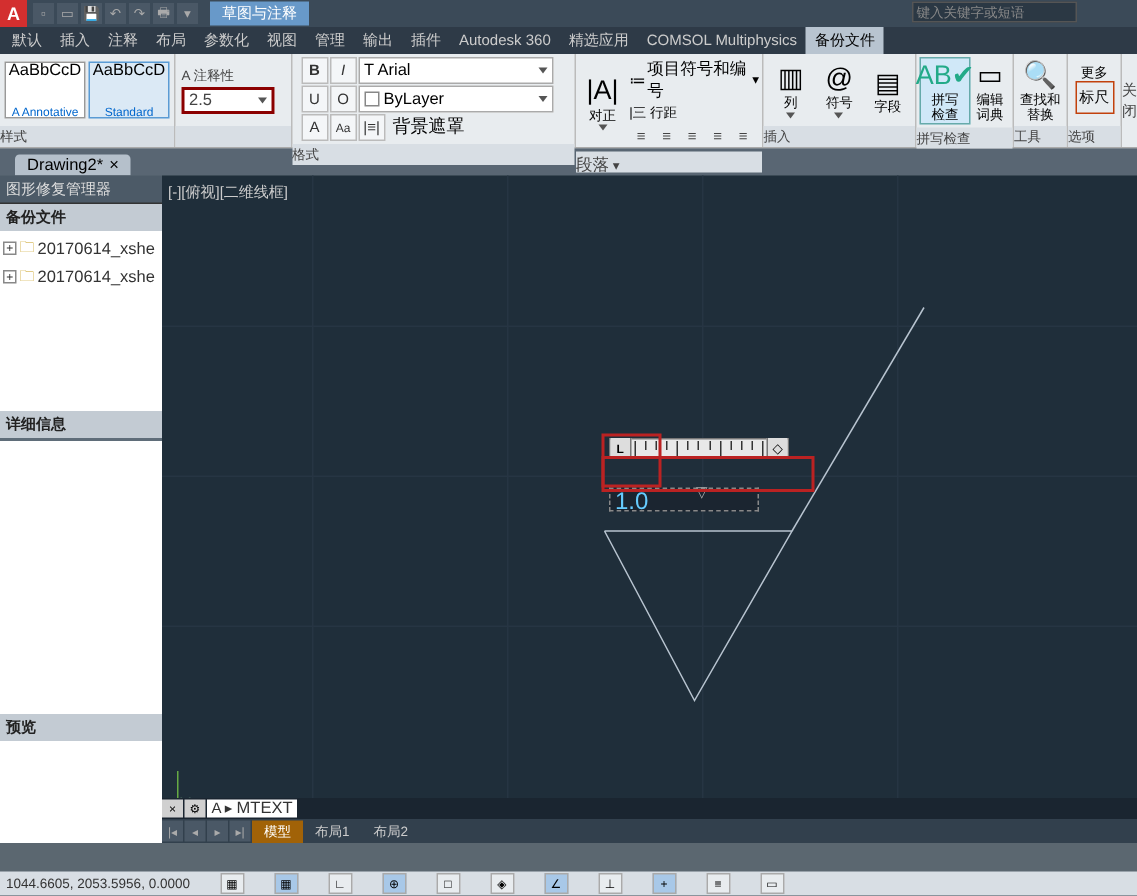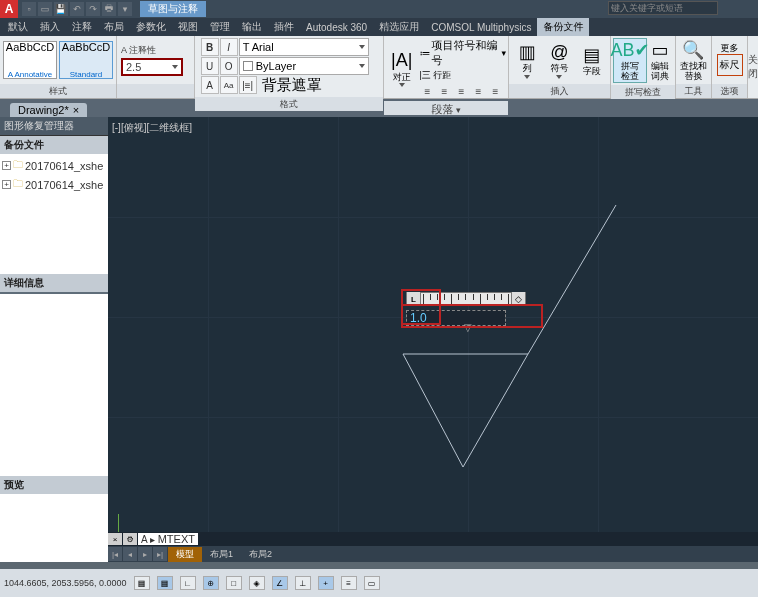--- a/index.html
+++ b/index.html
@@ -11,21 +11,21 @@
 .file-tab{background:#6899c9;color:#fff;padding:1px 8px;font-size:10px;margin-left:4px}
 .title-center{position:absolute;left:50%;transform:translateX(-50%);display:flex;gap:10px;color:#ccc;font-size:10px}
 .title-center span:nth-child(2){color:#fff}
 .search-box{position:absolute;right:40px;top:1px;background:#2b3844;border:1px solid #555;width:110px;height:14px;color:#888;font-size:9px;padding:0 2px}
 .menu-bar{background:#2e3a47;height:18px;display:flex;align-items:center;padding:0 2px;gap:0}
 .menu-item{color:#ccc;padding:2px 6px;font-size:10px;cursor:pointer}
 .menu-item.active{background:#b8c4d0;color:#000}
 .ribbon{background:#e8ecef;height:63px;display:flex;border-bottom:1px solid #aaa}
 .ribbon-group{border-right:1px solid #bbb;display:flex;flex-direction:column;height:100%}
 .rg-body{flex:1;display:flex;align-items:center;padding:2px}
-.rg-title{background:#d8dee4;text-align:center;font-size:9px;color:#444;padding:1px 0;height:14px}
+.rg-title{background:#d8dee4;text-align:left;font-size:9px;color:#444;padding:1px 0;height:14px}
 .style-box{border:1px solid #999;background:#fff;width:54px;height:38px;display:flex;flex-direction:column;align-items:center;justify-content:center;margin:1px}
 .style-box.sel{border:1px solid #5a9bd4;background:#dbe9f5}
 .style-sample{font-size:11px;color:#000}
 .style-name{font-size:8px;color:#0066cc;margin-top:17px}
 .annot-col{display:flex;flex-direction:column;gap:1px;margin-left:2px}
 .annot-label{font-size:9px;color:#444;display:flex;align-items:center;gap:2px}
 .size-input{border:2px solid #8b0000;background:#fff;width:62px;height:18px;display:flex;align-items:center;padding:0 3px;font-size:10px;color:#444;justify-content:space-between}
 .dd-arrow{width:0;height:0;border-left:3px solid transparent;border-right:3px solid transparent;border-top:4px solid #555}
 .fmt-grid{display:flex;flex-direction:column;gap:1px;margin-left:4px}
 .fmt-row{display:flex;gap:1px}
@@ -55,30 +55,30 @@
 .y-axis{position:absolute;left:12px;bottom:20px;color:#7a8;font-size:11px}
 .x-axis-line{position:absolute;left:10px;bottom:8px;width:40px;height:1px;background:#c44}
 .y-axis-line{position:absolute;left:10px;bottom:8px;width:1px;height:40px;background:#6a4}
 .tri{position:absolute;stroke:#b8c4d0;stroke-width:1;fill:none}
 .ruler-grp{position:absolute;left:298px;top:175px}
 .ruler{background:#e8e8e8;width:120px;height:14px;display:flex;align-items:center;border:1px solid #777;position:relative}
 .ruler-L{width:14px;height:14px;background:#ddd;display:flex;align-items:center;justify-content:center;font-size:8px;font-weight:bold;border-right:1px solid #777}
 .ruler-ticks{flex:1;display:flex;justify-content:space-between;padding:0 2px}
 .tick{width:1px;height:6px;background:#333}
 .tick.major{height:10px}
-.txt-input{background:#1b2530;border:1px dashed #888;width:100px;height:16px;color:#6cf;font-size:12px;padding:0 3px;margin-top:4px}
+.txt-input{background:#1b2530;border:1px dashed #888;width:100px;height:16px;color:#6cf;font-size:16px;padding:0 3px;margin-top:19px}
 .red-box{position:absolute;border:2px solid #b22;pointer-events:none}
 .cmd-bar{display:flex;align-items:center;height:14px;background:#1a2530}
 .cmd-btn{width:14px;height:12px;background:#d0d0d0;margin-right:1px;display:flex;align-items:center;justify-content:center;font-size:8px}
 .cmd-input{background:#fff;color:#333;font-size:10px;padding:0 3px;height:12px;flex:0 0 auto}
 .layout-tabs{display:flex;height:16px;background:#32404d;align-items:center}
 .lt-btn{width:14px;height:14px;background:#4a5866;color:#aaa;font-size:8px;display:flex;align-items:center;justify-content:center;margin-right:1px}
 .lt-tab{padding:1px 8px;font-size:9px;color:#ccc}
 .lt-tab.active{background:#a16207;color:#fff}
-.status-bar{background:#d8dee4;height:28px;display:flex;align-items:center;padding:0 4px;gap:7px;position:absolute;bottom:0;width:100%}
+.status-bar{background:#d8dee4;height:16px;display:flex;align-items:center;padding:0 4px;gap:20px;position:absolute;bottom:0;width:100%}
 .coords{font-size:9px;color:#333}
 .st-btn{width:16px;height:14px;border:1px solid #aaa;background:#e8ecef;display:flex;align-items:center;justify-content:center;font-size:8px}
 .st-btn.on{background:#a8c8e8}
 .ruler-side{width:14px;height:14px;background:#ddd;display:flex;align-items:center;justify-content:center;border-left:1px solid #777;font-size:9px}
 </style>
 </head>
 <body>
 
 <div class="title-bar">
   <div class="app-logo">A</div>
@@ -156,21 +156,21 @@
                 <span style="width:10px;height:10px;background:#fff;border:1px solid #888"></span>
                 <span>ByLayer</span>
               </span>
               <span class="dd-arrow"></span>
             </div>
         </div>
         <div class="fmt-row">
           <div class="fmt-btn">A</div>
           <div class="fmt-btn" style="font-size:8px">Aa</div>
           <div class="fmt-btn">|≡|</div>
-          <div style="padding:0 4px;font-size:15px">背景遮罩</div>
+          <div style="padding:0 4px;font-size:12px">背景遮罩</div>
         </div>
       </div>
     </div>
     <div class="rg-title">格式</div>
   </div>
   <div class="ribbon-group" style="width:125px">
     <div class="rg-body">
       <div class="big-btn">
         <div class="ico">|A|</div>
         <div class="lbl">对正</div>

